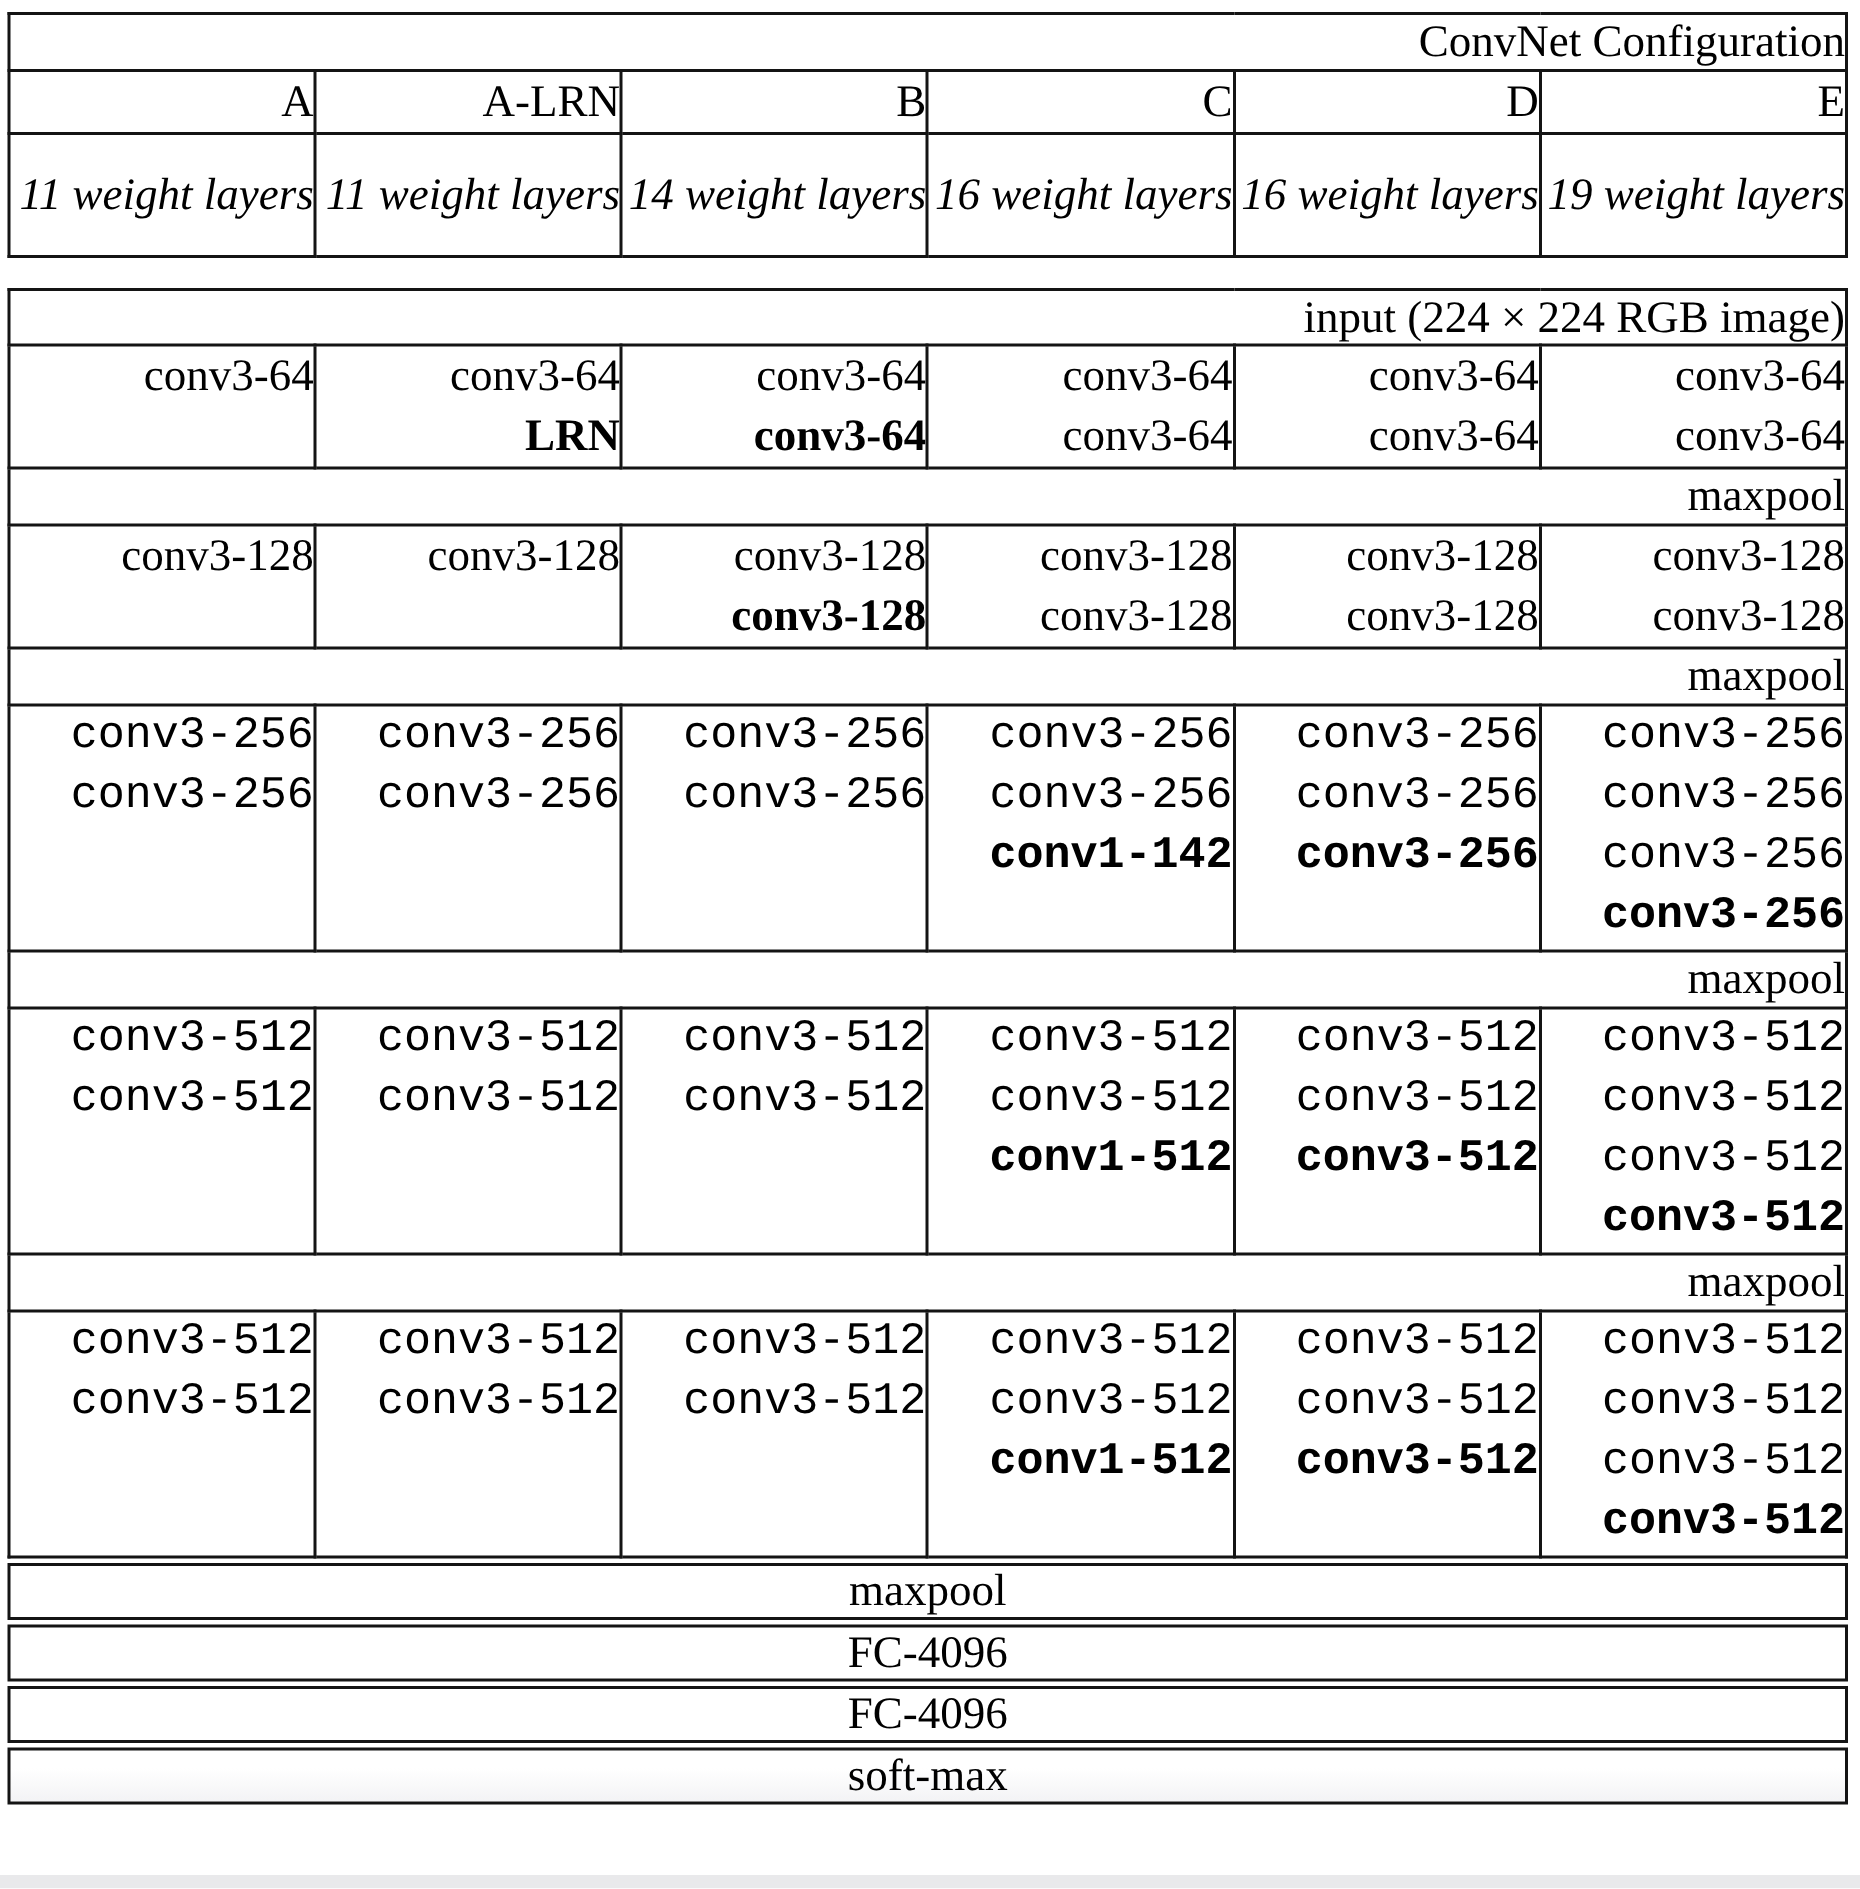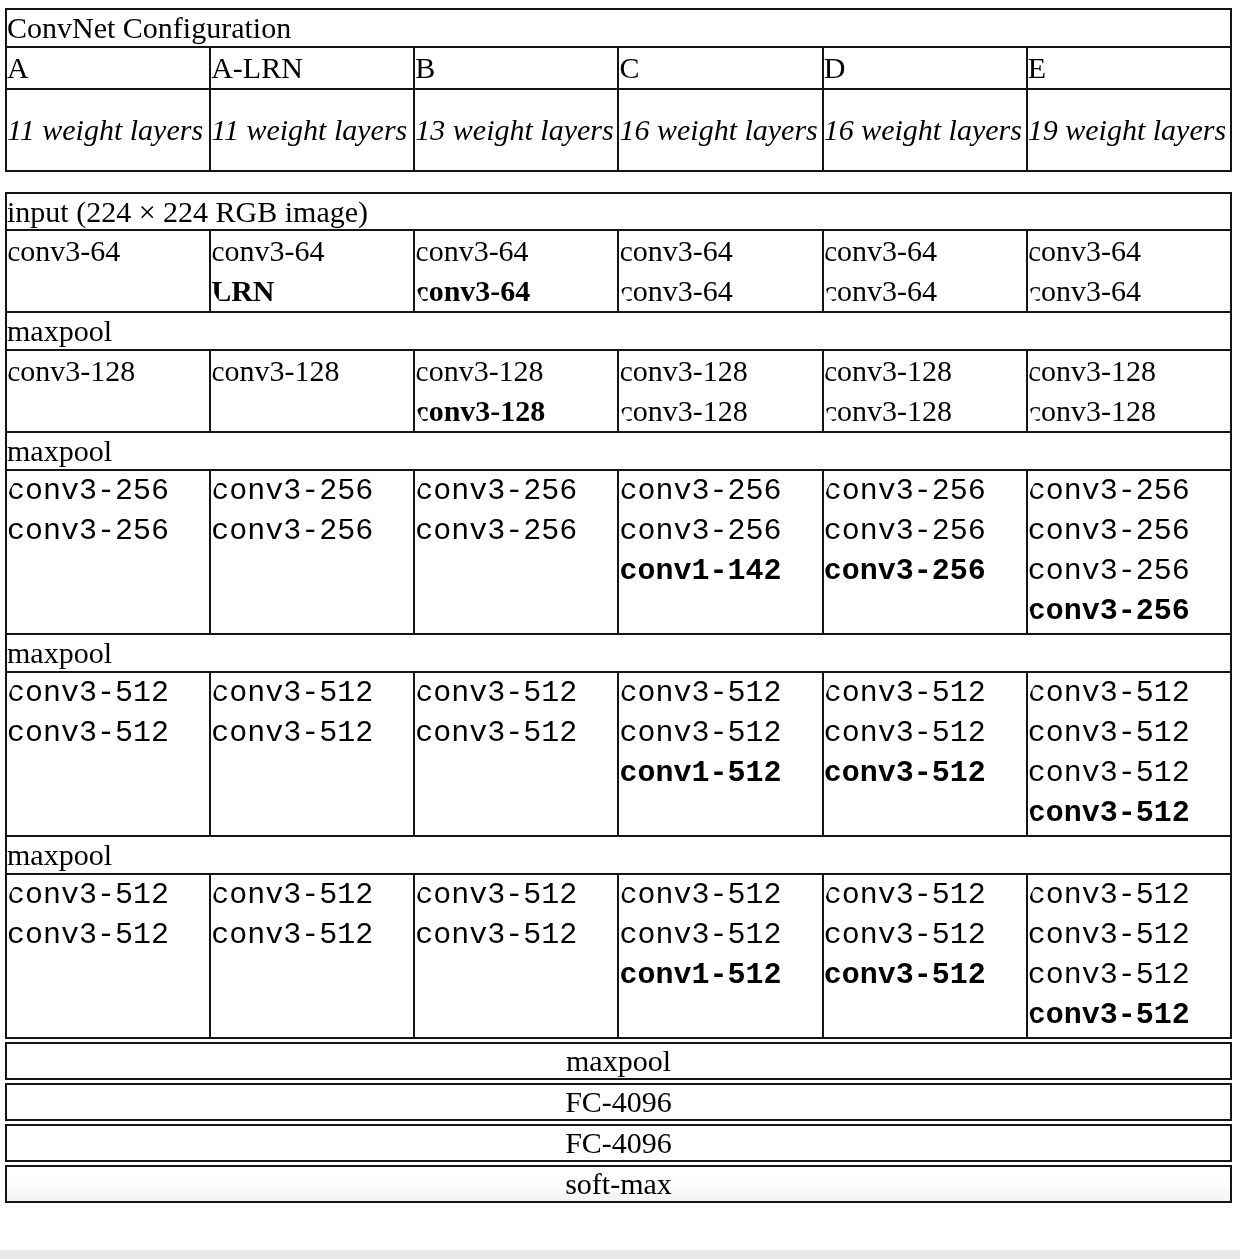--- a/index.html
+++ b/index.html
@@ -12,37 +12,37 @@
   .sheet { position:relative; width:1240px; height:1259px; overflow:hidden; }
 
   table.tbl {
     border-collapse:collapse;
     table-layout:fixed;
     margin-left:5px;
     width:1227px;
   }
   table.tbl td {
     border:2px solid #141414;
-    text-align:left;
+    text-align:right;
     font-size:30px;
     padding:0;
     overflow:hidden;
   }
 
   
   .header-tbl { margin-top:8px; }
   .title-cell  { height:36px; line-height:36px; }
   .letter-cell { height:40px; line-height:40px; }
   .depth-cell  { height:80px; line-height:40px; vertical-align:middle; padding:0 10px;font-style:italic; }
 
   
   .body-tbl { margin-top:20px; }
   .input-cell { height:35px; line-height:35px; }
   .span-cell  { height:36px; line-height:36px; }
-  .conv-cell  { vertical-align:top; padding-top:1px;border-radius:30px; }
+  .conv-cell  { vertical-align:top; padding-top:1px; }
   tr.rows-2 td { height:78px; }
   tr.rows-4 td { height:162px;font-family:Liberation Mono, monospace; }
   .layer { line-height:40px; white-space:nowrap; }
   .layer.bold { font-weight:700; }
 
   
   .bbox {
     box-sizing:border-box;
     margin:3px 0 0 5px;
     width:1227px;
@@ -76,21 +76,21 @@
         <td class="letter-cell">A</td>
         <td class="letter-cell">A-LRN</td>
         <td class="letter-cell">B</td>
         <td class="letter-cell">C</td>
         <td class="letter-cell">D</td>
         <td class="letter-cell">E</td>
       </tr>
       <tr>
         <td class="depth-cell">11 weight layers</td>
         <td class="depth-cell">11 weight layers</td>
-        <td class="depth-cell">13 weight layers</td>
+        <td class="depth-cell">14 weight layers</td>
         <td class="depth-cell">16 weight layers</td>
         <td class="depth-cell">16 weight layers</td>
         <td class="depth-cell">19 weight layers</td>
       </tr>
     </tbody>
   </table>
 
   <table class="tbl body-tbl">
     <tbody>
       <tr>

